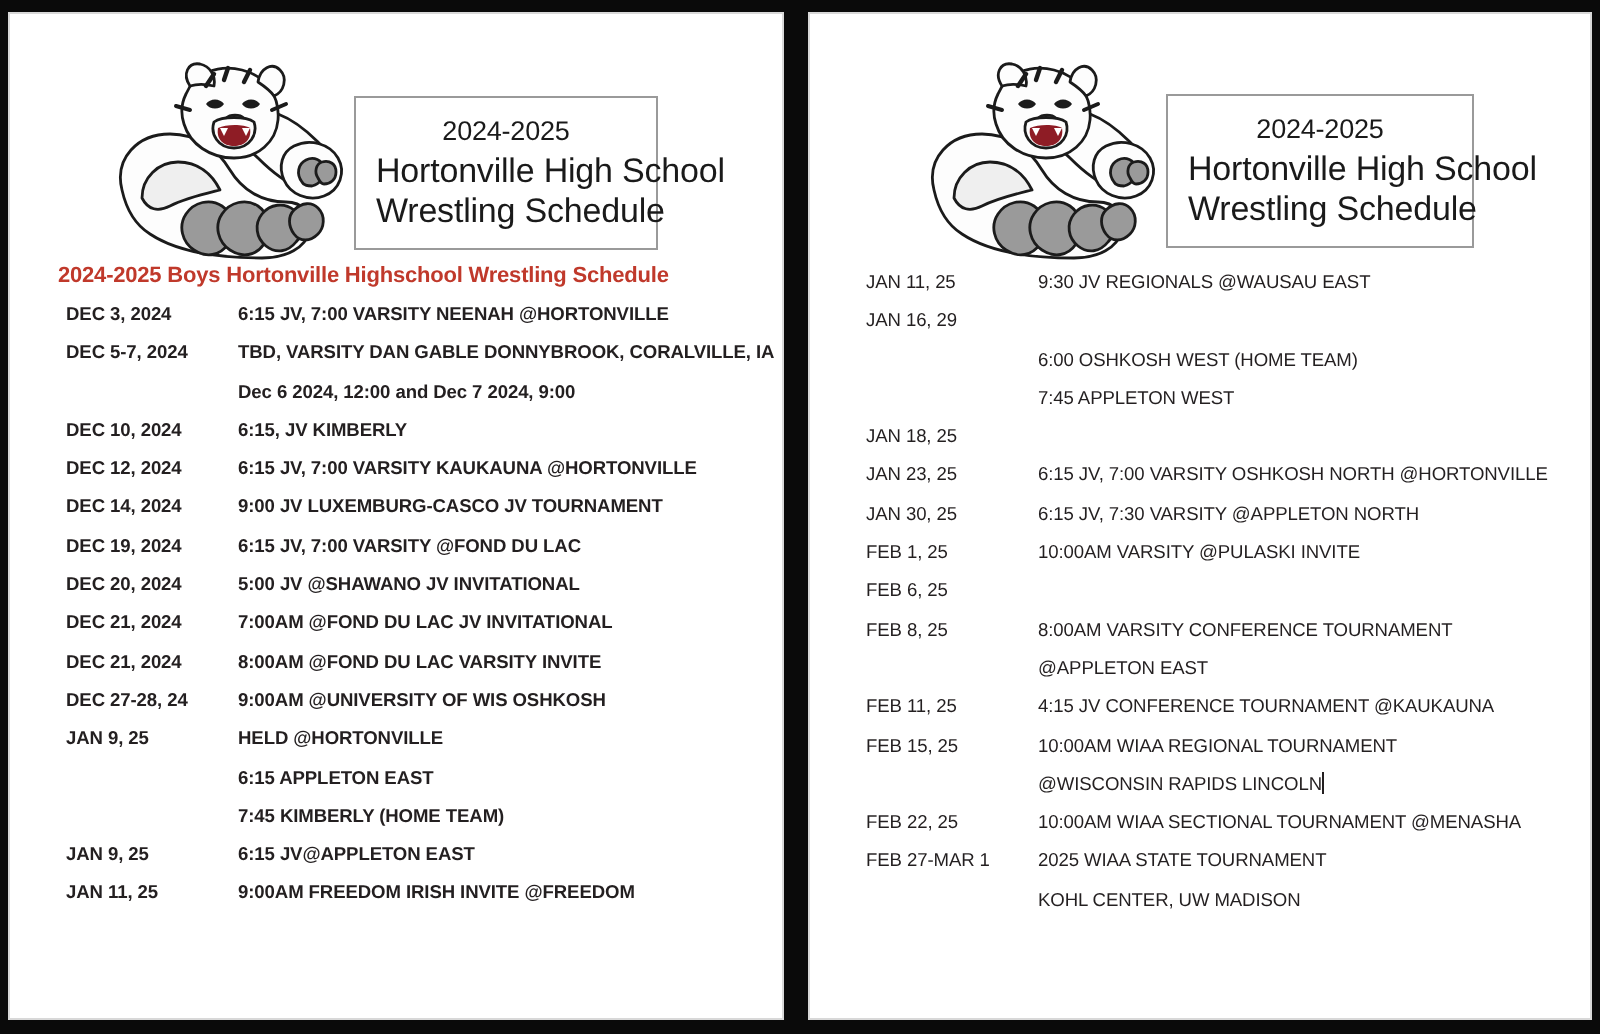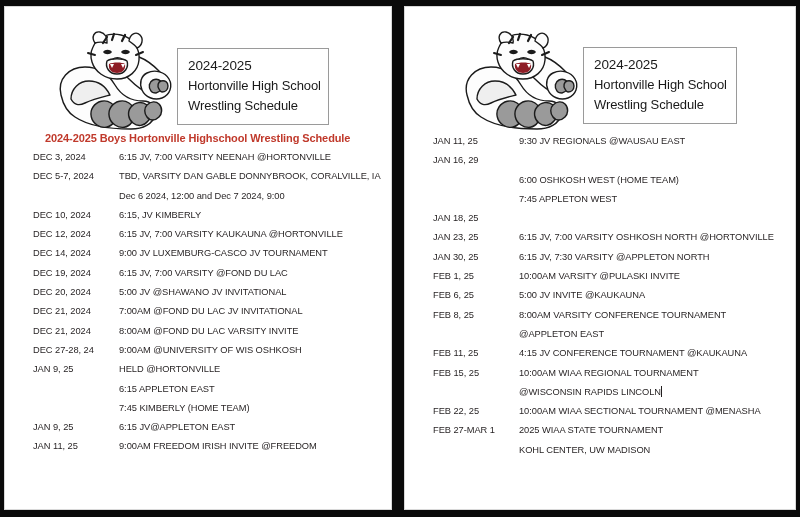--- a/index.html
+++ b/index.html
@@ -44,58 +44,59 @@
     width: 130px;
     height: 104px;
   }
   .page-right .mascot { left: 48px; }
 
   .title-box {
     position: absolute;
     box-sizing: border-box;
     border: 1px solid #9a9a9a;
     background: #fff;
+    text-align: center;
     padding: 7px 10px 8px 10px;
   }
   .page-left  .title-box { left: 172px; top: 41px; width: 152px; }
   .page-right .title-box { left: 178px; top: 40px; width: 154px; }
 
   .title-line {
     font-family: "Liberation Sans", sans-serif;
     font-size: 13.5px;
     color: #1a1a1a;
     line-height: 20px;
     white-space: nowrap;
     letter-spacing: -0.1px;
   }
-  .title-line.small { font-size: 13px; }
+  .title-line.small { font-size: 17px; }
 
   
   .section-heading {
     margin: 0 0 4px 0;
-    padding-left: 40px;
+    padding-left: 24px;
     font-size: 11px;
     font-weight: bold;
     color: #c0392b;
     letter-spacing: -0.1px;
     white-space: nowrap;
   }
 
   
   .schedule {
     padding: 0 0 0 0;
   }
   .row {
     display: flex;
     align-items: flex-start;
     height: 19.3px;
     line-height: 19.3px;
     white-space: nowrap;
   }
-  .page-left .row  { padding-left: 28px; }
+  .page-left .row  { padding-left: 28px; font-weight: bold; }
   .page-right .row { padding-left: 28px; }
 
   .cell-date {
     flex: 0 0 auto;
     font-size: 9.3px;
     color: #231f20;
     letter-spacing: -0.05px;
   }
   .page-left .cell-date  { width: 86px; }
   .page-right .cell-date { width: 86px; }
@@ -325,21 +326,20 @@
       <div class="row">
           <span class="cell-date">JAN 30, 25</span>
           <span class="cell-detail">6:15 JV, 7:30 VARSITY  @APPLETON NORTH</span>
         </div>
       <div class="row">
           <span class="cell-date">FEB 1, 25</span>
           <span class="cell-detail">10:00AM VARSITY @PULASKI INVITE</span>
         </div>
       <div class="row">
           <span class="cell-date">FEB 6, 25</span>
-          <span class="cell-detail">5:00 JV INVITE @KAUKAUNA</span>
         </div>
       <div class="row">
           <span class="cell-date">FEB 8, 25</span>
           <span class="cell-detail">8:00AM    VARSITY CONFERENCE TOURNAMENT</span>
         </div>
       <div class="row">
           <span class="cell-date"></span>
           <span class="cell-detail">@APPLETON EAST</span>
         </div>
       <div class="row">

